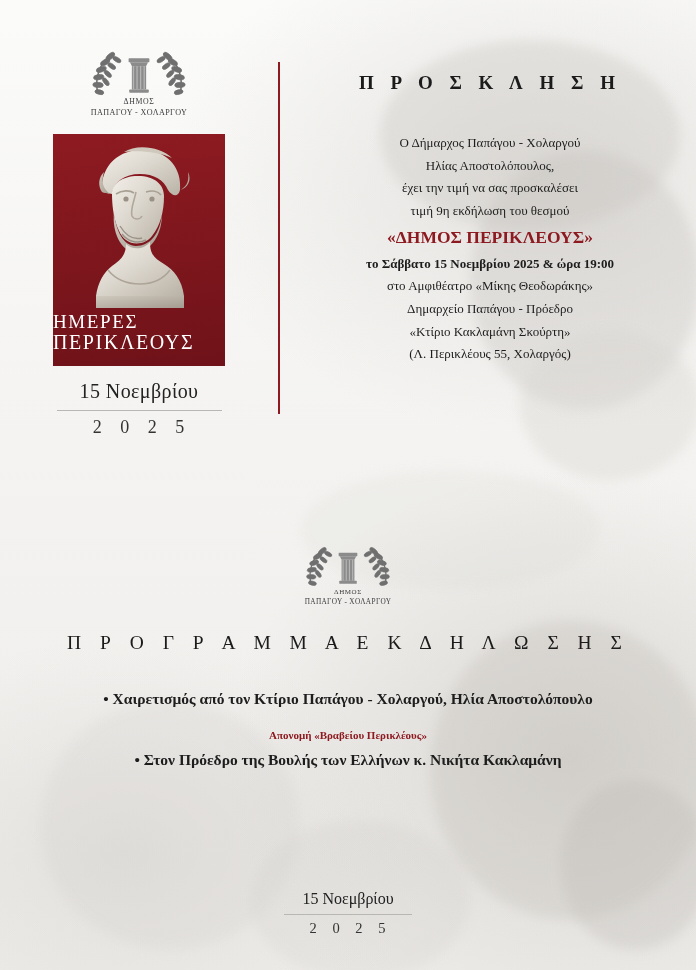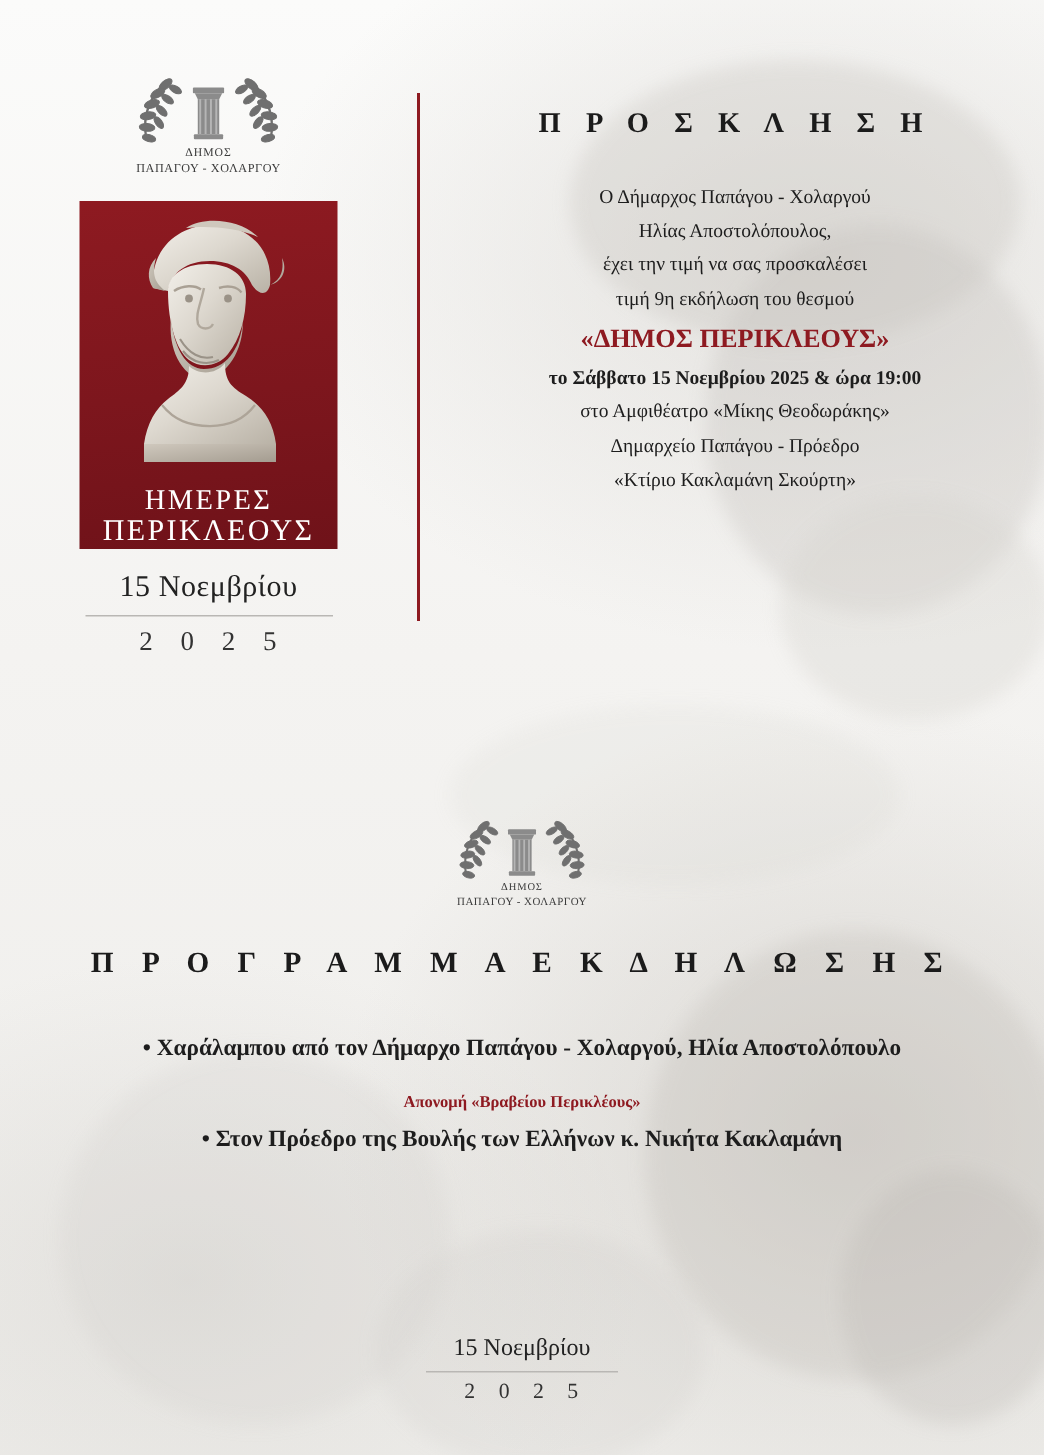--- a/index.html
+++ b/index.html
@@ -76,23 +76,23 @@
     left: 50%;
     top: 6px;
     transform: translateX(-50%);
     width: 150px;
     height: 170px;
   }
   .bust-figure svg { width: 100%; height: 100%; display: block; }
   .bust-caption {
     position: absolute;
     left: 0;
-    bottom: 0;
+    bottom: 12px;
     width: 100%;
-    text-align: center;
+    text-align: left;
     color: #ffffff;
     line-height: 1.08;
   }
   .bust-caption .l1 {
     display: block;
     font-size: 19px;
     letter-spacing: 1.6px;
     font-weight: 400;
   }
   .bust-caption .l2 {
@@ -135,21 +135,21 @@
   .right-col {
     flex: 1;
     padding: 44px 26px 0 30px;
     text-align: center;
   }
   .invite-title {
     font-size: 19px;
     letter-spacing: 6px;
     font-weight: 700;
     color: #1b1b1b;
-    margin-bottom: 26px;
+    margin-bottom: 38px;
   }
   .invite-line {
     font-size: 13px;
     line-height: 1.74;
     color: #1d1d1d;
   }
   .invite-line.bold { font-weight: 700; }
   .invite-line.red { color: #8e1a21; font-weight: 700; font-size: 17.5px; }
 
   
@@ -161,21 +161,21 @@
   }
   .crest-small {
     width: 118px;
     height: 70px;
     margin: 0 auto 22px;
   }
   .crest-small svg { width: 100%; height: 100%; display: block; }
   .program-title {
     font-size: 19.5px;
     letter-spacing: 7px;
-    font-weight: 700;
+    font-weight: 400;
     color: #1b1b1b;
     margin-bottom: 30px;
   }
   .prog-line {
     font-size: 15.5px;
     line-height: 1.9;
     font-weight: 700;
     color: #1d1d1d;
   }
   .prog-award {
@@ -332,20 +332,21 @@
       <div class="invite-title">Π Ρ Ο Σ Κ Λ Η Σ Η</div>
       <div class="invite-line">Ο Δήμαρχος Παπάγου - Χολαργού</div>
       <div class="invite-line">Ηλίας Αποστολόπουλος,</div>
       <div class="invite-line">έχει την τιμή να σας προσκαλέσει</div>
       <div class="invite-line">τιμή 9η εκδήλωση του θεσμού</div>
       <div class="invite-line red">«ΔΗΜΟΣ ΠΕΡΙΚΛΕΟΥΣ»</div>
       <div class="invite-line bold">το Σάββατο 15 Νοεμβρίου 2025 &amp; ώρα 19:00</div>
       <div class="invite-line">στο Αμφιθέατρο «Μίκης Θεοδωράκης»</div>
       <div class="invite-line">Δημαρχείο Παπάγου - Πρόεδρο</div>
       <div class="invite-line">«Κτίριο Κακλαμάνη Σκούρτη»</div>
+      <div class="invite-line">(Λ. Περικλέους 55, Χολαργός)</div>
     </div>
   </div>
 
   <div class="bottom">
     <div class="crest-small">
       <svg viewBox="0 0 200 120" xmlns="http://www.w3.org/2000/svg">
         <g stroke="#6f6f6f" fill="#6f6f6f">
           <path d="M60 14 C40 28 32 50 36 74" stroke-width="2.4" fill="none"></path>
           <ellipse cx="56" cy="19" rx="8" ry="4" transform="rotate(-40 56 19)"></ellipse>
           <ellipse cx="48" cy="28" rx="8" ry="4" transform="rotate(-30 48 28)"></ellipse>
@@ -380,21 +381,21 @@
           <rect x="101.5" y="34" width="2" height="36" fill="#b5b5b5"></rect>
           <rect x="107" y="34" width="2" height="36" fill="#b5b5b5"></rect>
           <rect x="85" y="70" width="30" height="5" rx="1"></rect>
         </g>
         <text x="100" y="92" text-anchor="middle" font-family="Liberation Serif, serif" font-size="12" fill="#3b3b3b" letter-spacing="1">ΔΗΜΟΣ</text>
         <text x="100" y="109" text-anchor="middle" font-family="Liberation Serif, serif" font-size="12.5" fill="#3b3b3b" letter-spacing="0.6">ΠΑΠΑΓΟΥ - ΧΟΛΑΡΓΟΥ</text>
       </svg>
     </div>
 
     <div class="program-title">Π Ρ Ο Γ Ρ Α Μ Μ Α   Ε Κ Δ Η Λ Ω Σ Η Σ</div>
-    <div class="prog-line">• Χαράλαμπου από τον Δήμαρχο Παπάγου - Χολαργού, Ηλία Αποστολόπουλο</div>
+    <div class="prog-line">• Χαιρετισμός από τον Κτίριο Παπάγου - Χολαργού, Ηλία Αποστολόπουλο</div>
     <div class="prog-award">Απονομή «Βραβείου Περικλέους»</div>
     <div class="prog-line">• Στον Πρόεδρο της Βουλής των Ελλήνων κ. Νικήτα Κακλαμάνη</div>
   </div>
 
   <div class="footer-date">
     <div class="f-day">15 Νοεμβρίου</div>
     <div class="footer-rule"></div>
     <div class="f-year">2 0 2 5</div>
   </div>
 

